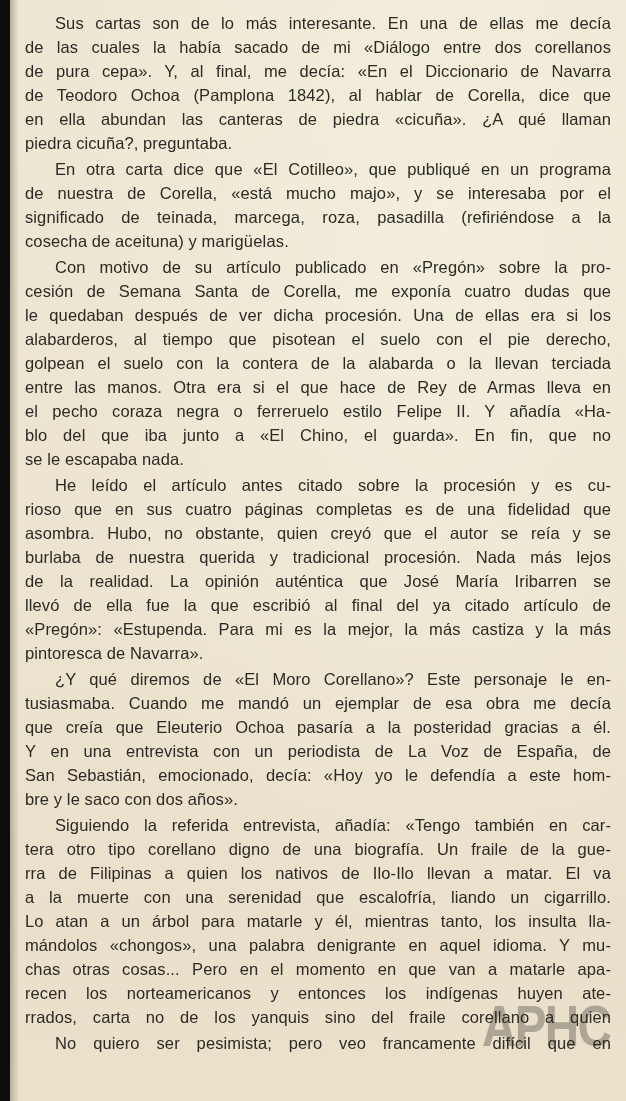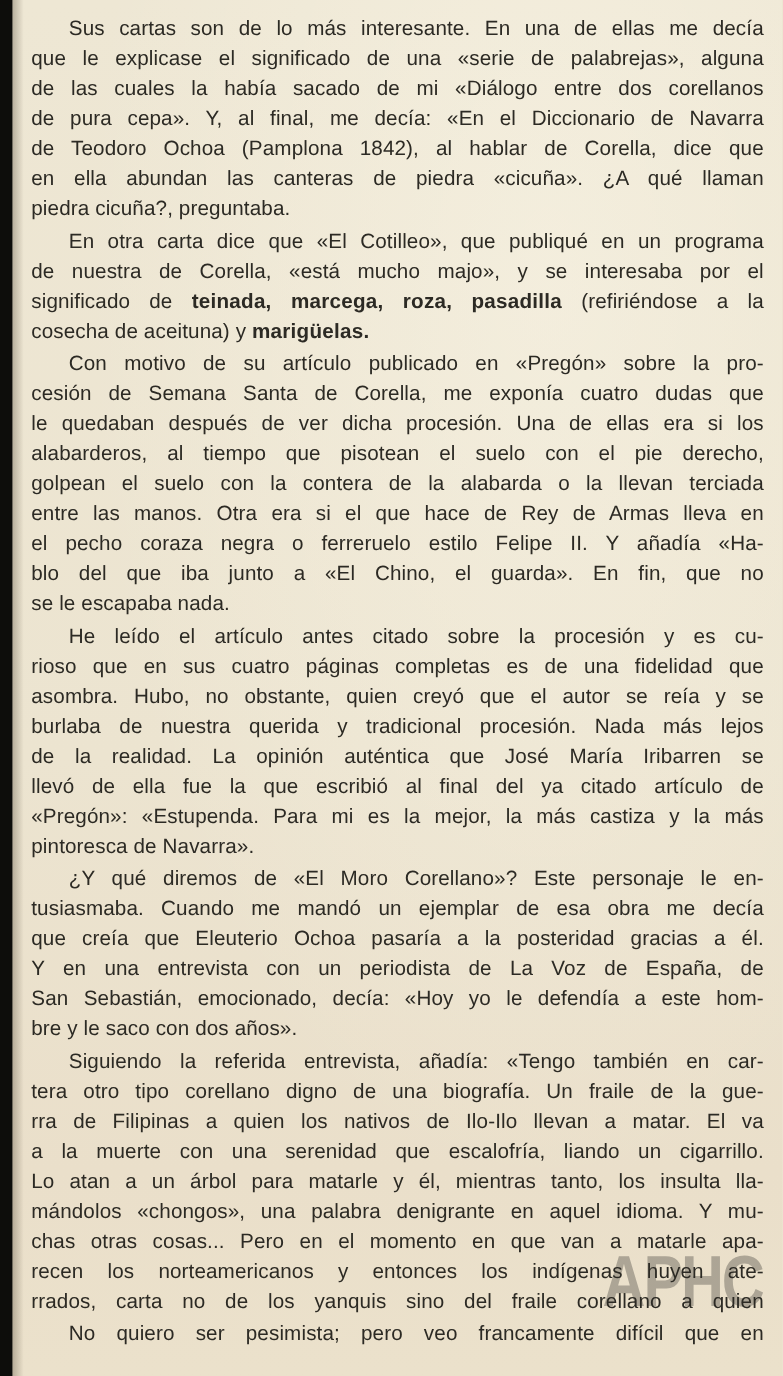--- a/index.html
+++ b/index.html
@@ -60,21 +60,21 @@
     white-space: normal;
   }
   .line.first {
     text-indent: 30px;
   }
   .line.last {
     text-align: right;
     text-align-last: left;
   }
   .line b {
-    font-weight: bold;
+    font-weight: normal;
     letter-spacing: 0.2px;
   }
   .watermark {
     position: absolute;
     left: 482px;
     top: 997px;
     z-index: 1;
     font-weight: bold;
     font-size: 58px;
     line-height: 58px;
@@ -88,21 +88,20 @@
 </head>
 <body>
 
 <div class="page">
   <div class="edge-band"></div>
   <div class="edge-shadow"></div>
   <div class="watermark">APHC</div>
   <div class="text-block">
       <div class="paragraph">
         <div class="line first">Sus cartas son de lo más interesante. En una de ellas me decía</div>
-        <div class="line">que le explicase el significado de una «serie de palabrejas», alguna</div>
         <div class="line">de las cuales la había sacado de mi «Diálogo entre dos corellanos</div>
         <div class="line">de pura cepa». Y, al final, me decía: «En el Diccionario de Navarra</div>
         <div class="line">de Teodoro Ochoa (Pamplona 1842), al hablar de Corella, dice que</div>
         <div class="line">en ella abundan las canteras de piedra «cicuña». ¿A qué llaman</div>
         <div class="line last">piedra cicuña?, preguntaba.</div>
       </div>
       <div class="paragraph">
         <div class="line first">En otra carta dice que «El Cotilleo», que publiqué en un programa</div>
         <div class="line">de nuestra de Corella, «está mucho majo», y se interesaba por el</div>
         <div class="line">significado de <b>teinada, marcega, roza, pasadilla</b> (refiriéndose a la</div>

